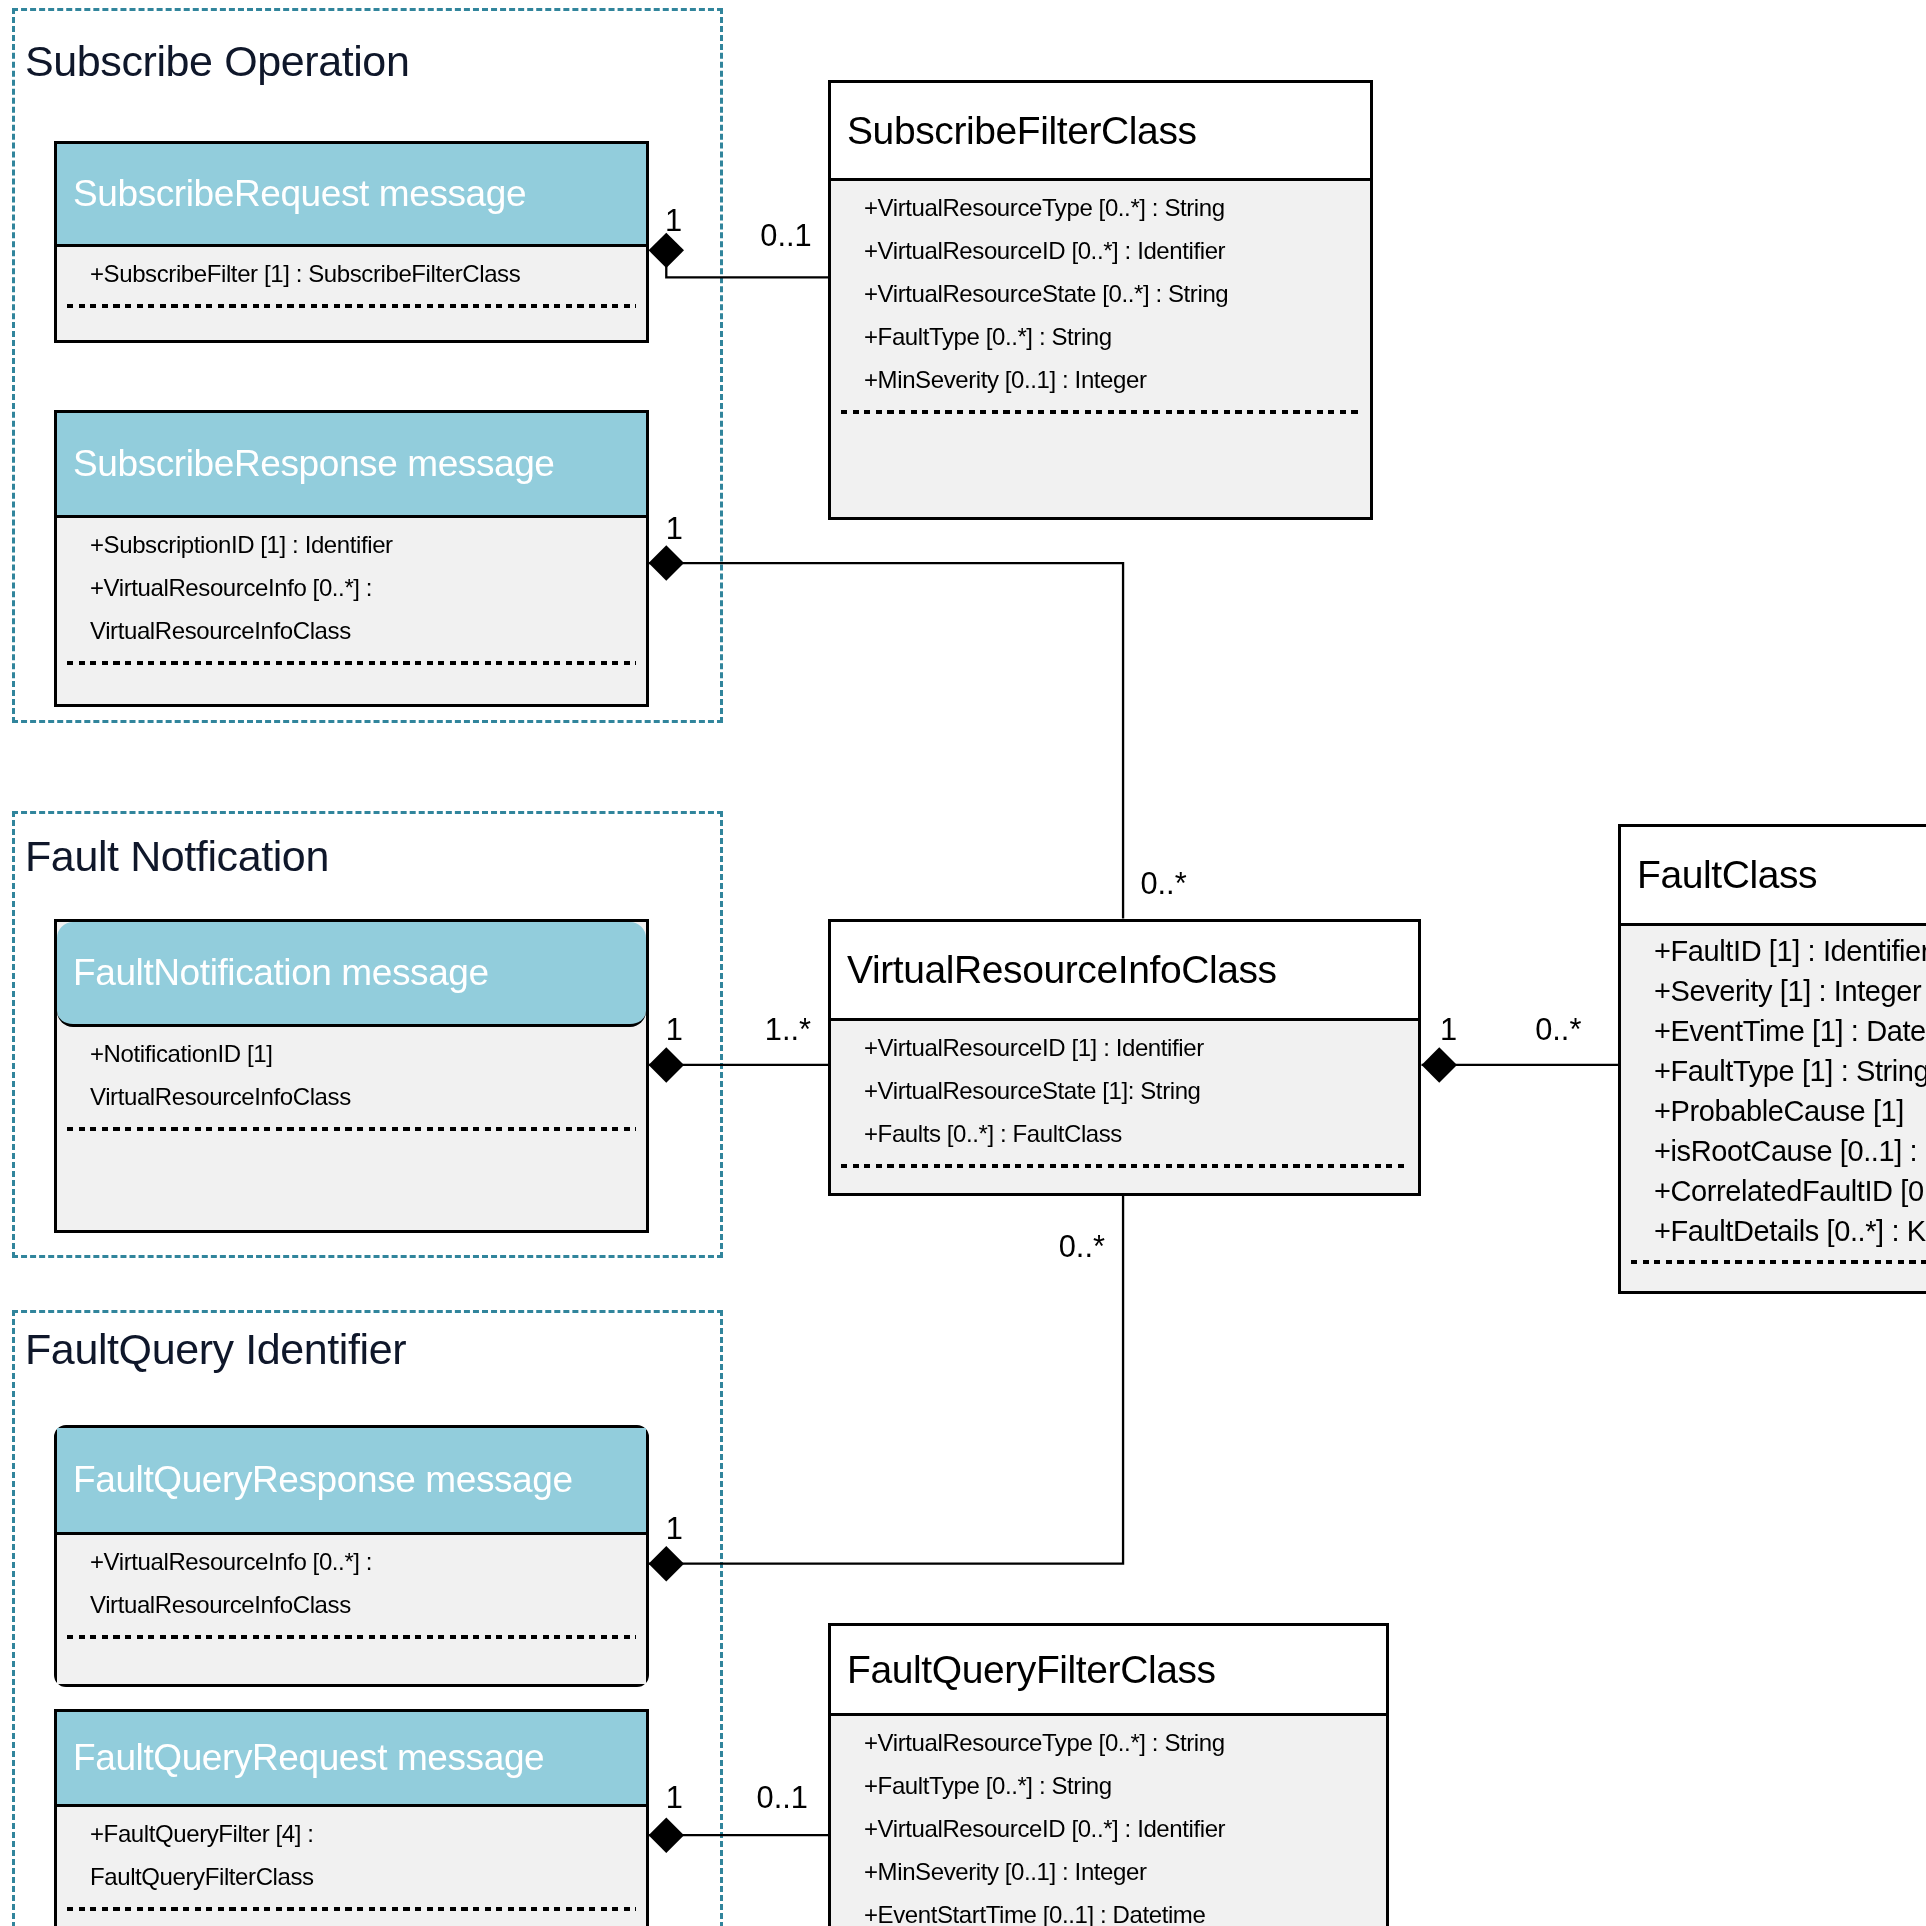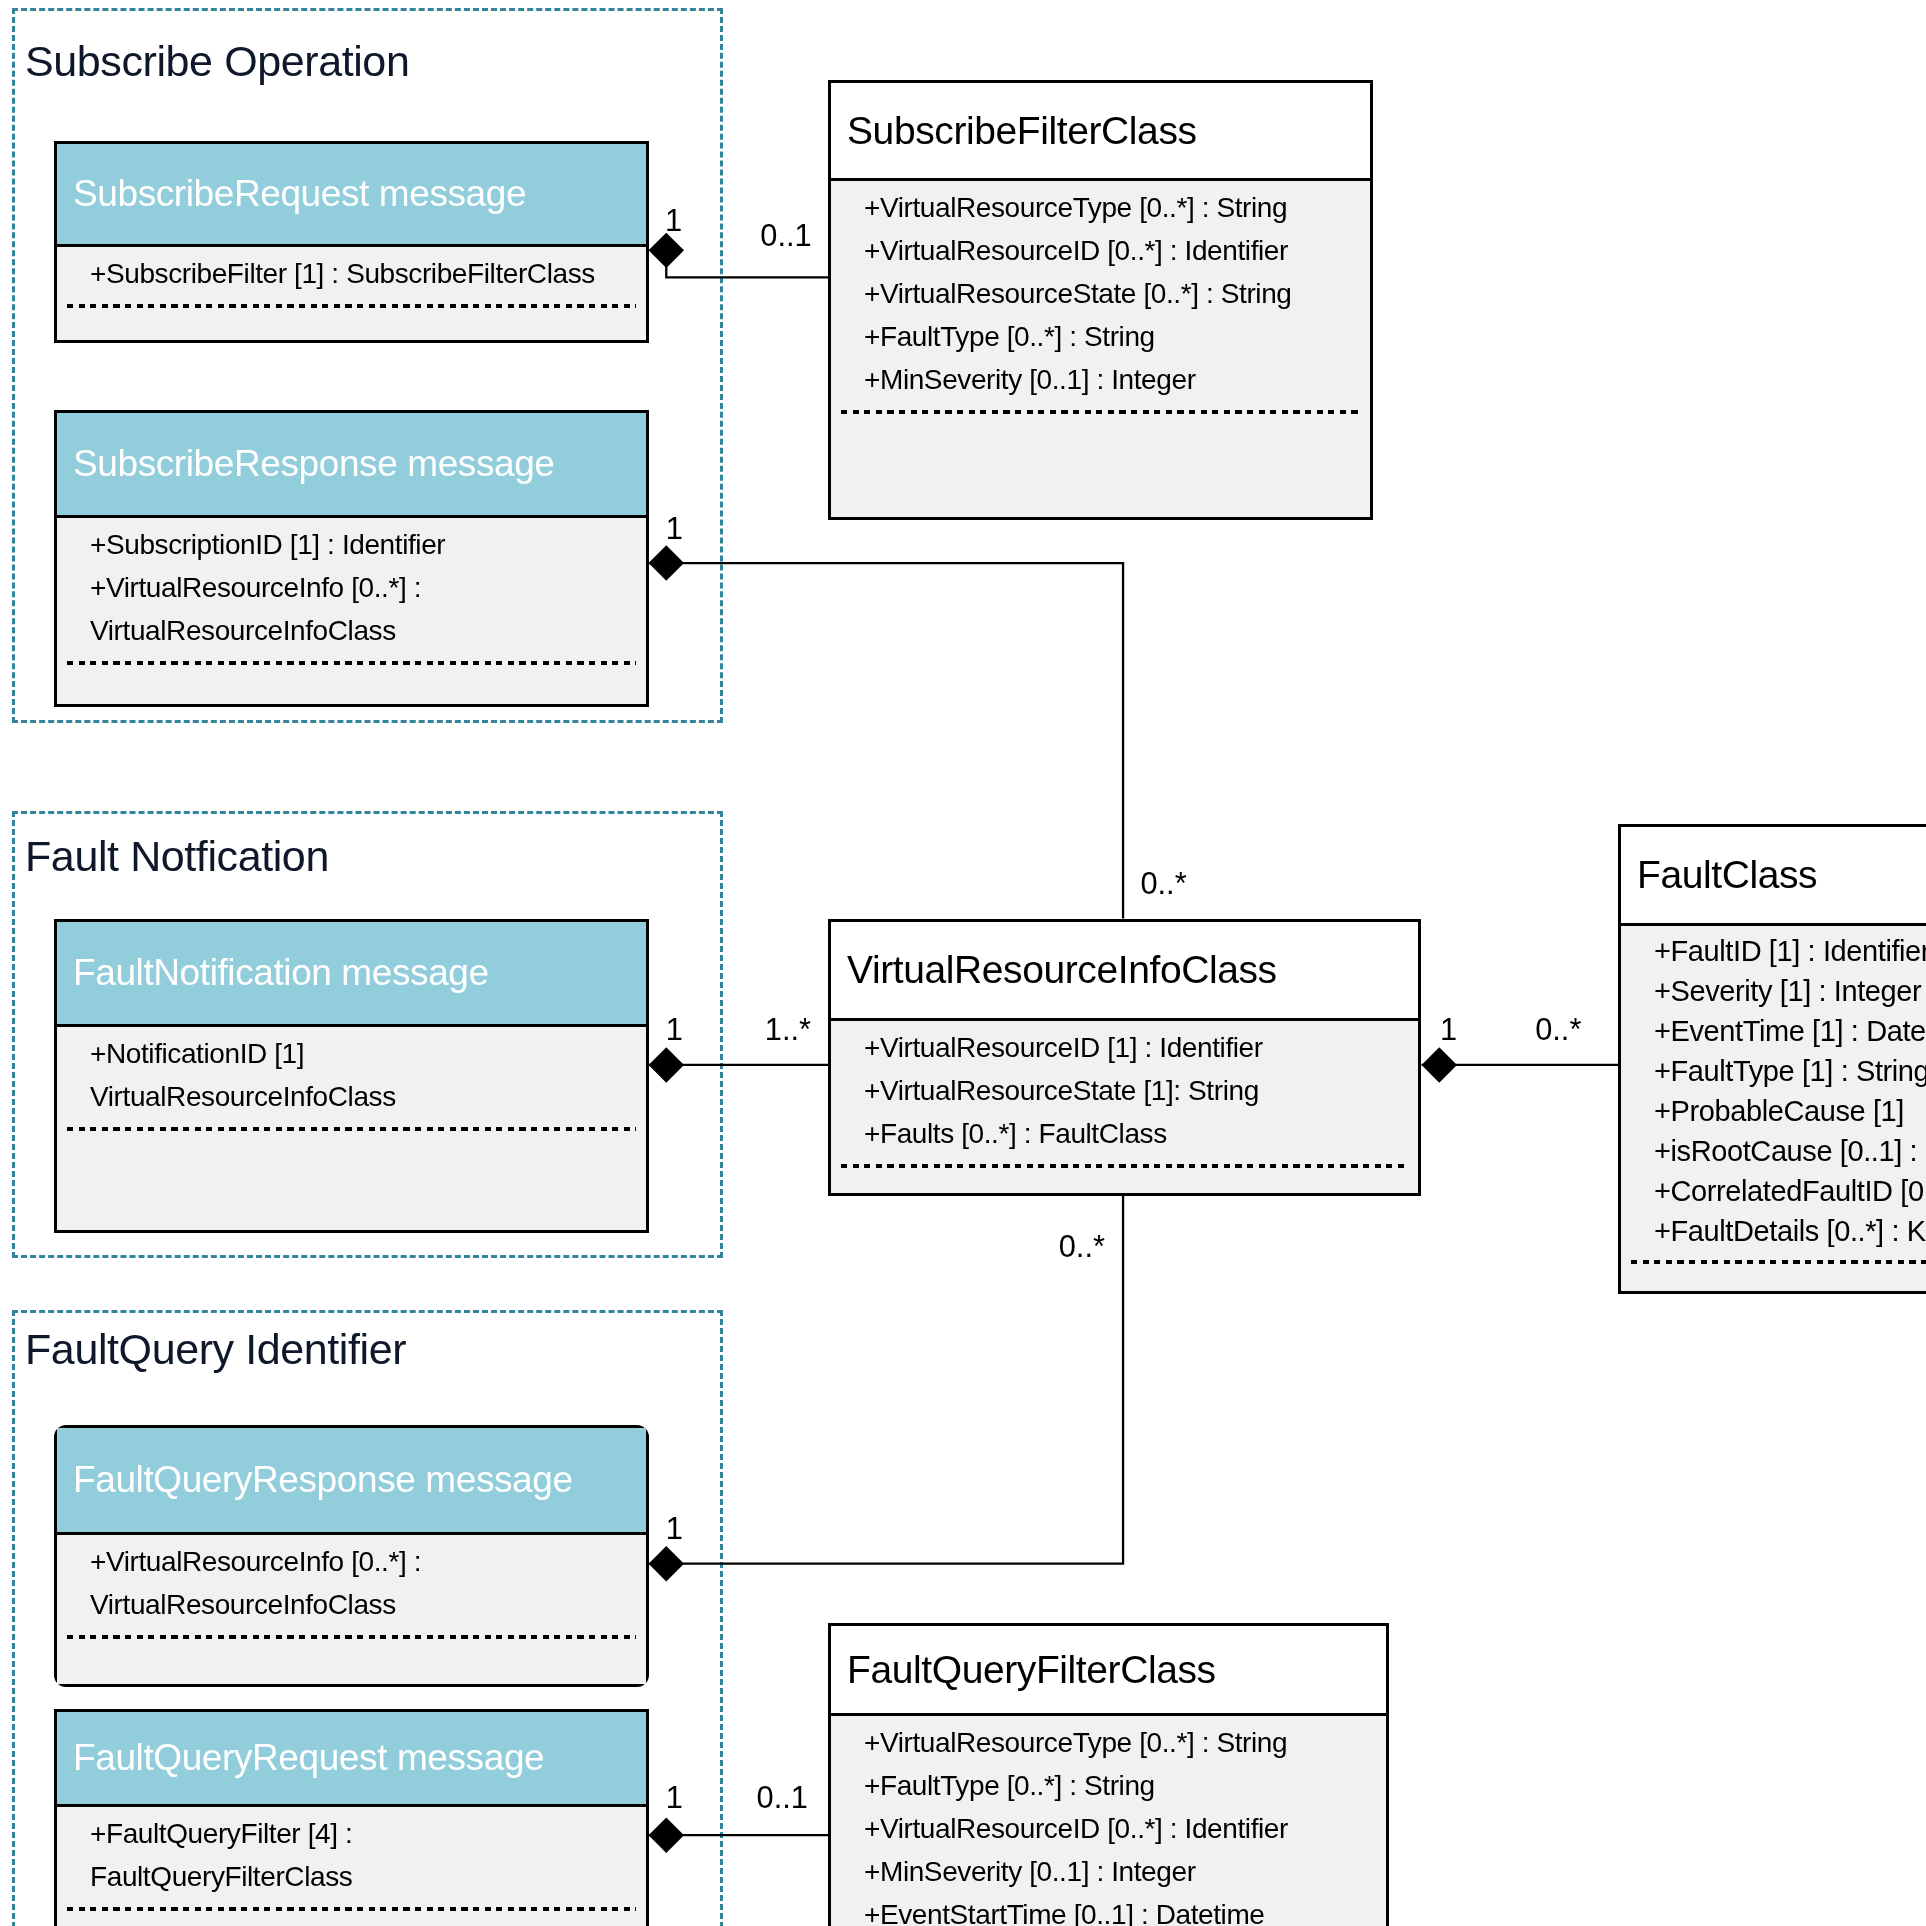--- a/index.html
+++ b/index.html
@@ -52,21 +52,21 @@
     color:#ffffff;
     font-size:37px;
   }
   .uml-body{
     flex:1 1 auto;
     background:#F1F1F1;
     padding-top:4.6px;
     box-sizing:border-box;
   }
   .attr{
-    font-size:28px;
+    font-size:24px;
     line-height:43px;
     padding-left:33px;
     letter-spacing:-0.4px;
     white-space:nowrap;
     color:#000;
   }
   .uml-class.dense .attr{line-height:40px;font-size:29px;}
   .dotted-sep{
     height:3.9px;
     margin:9.2px 10px 0 10px;
@@ -153,21 +153,21 @@
       <div class="attr">+VirtualResourceType [0..*] : String</div>
       <div class="attr">+VirtualResourceID [0..*] : Identifier</div>
       <div class="attr">+VirtualResourceState [0..*] : String</div>
       <div class="attr">+FaultType [0..*] : String</div>
       <div class="attr">+MinSeverity [0..1] : Integer</div>
       <div class="dotted-sep"></div>
     </div>
   </div>
 
   <div class="uml-class" style="left:54px;top:919px;width:595px;height:314px;">
-    <div class="uml-title teal" style="height:105px;">FaultNotification message</div>
+    <div class="uml-title teal" style="height:105px;border-radius:16px;">FaultNotification message</div>
     <div class="uml-body">
       <div class="attr">+NotificationID [1]</div>
       <div class="attr">VirtualResourceInfoClass</div>
       <div class="dotted-sep"></div>
     </div>
   </div>
 
   <div class="uml-class" style="left:828px;top:919px;width:593px;height:277px;">
     <div class="uml-title" style="height:99px;">VirtualResourceInfoClass</div>
     <div class="uml-body">

